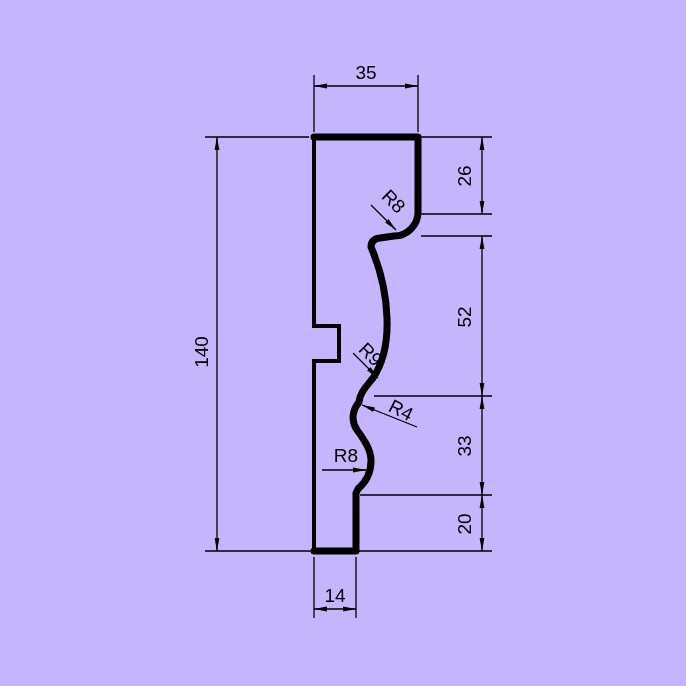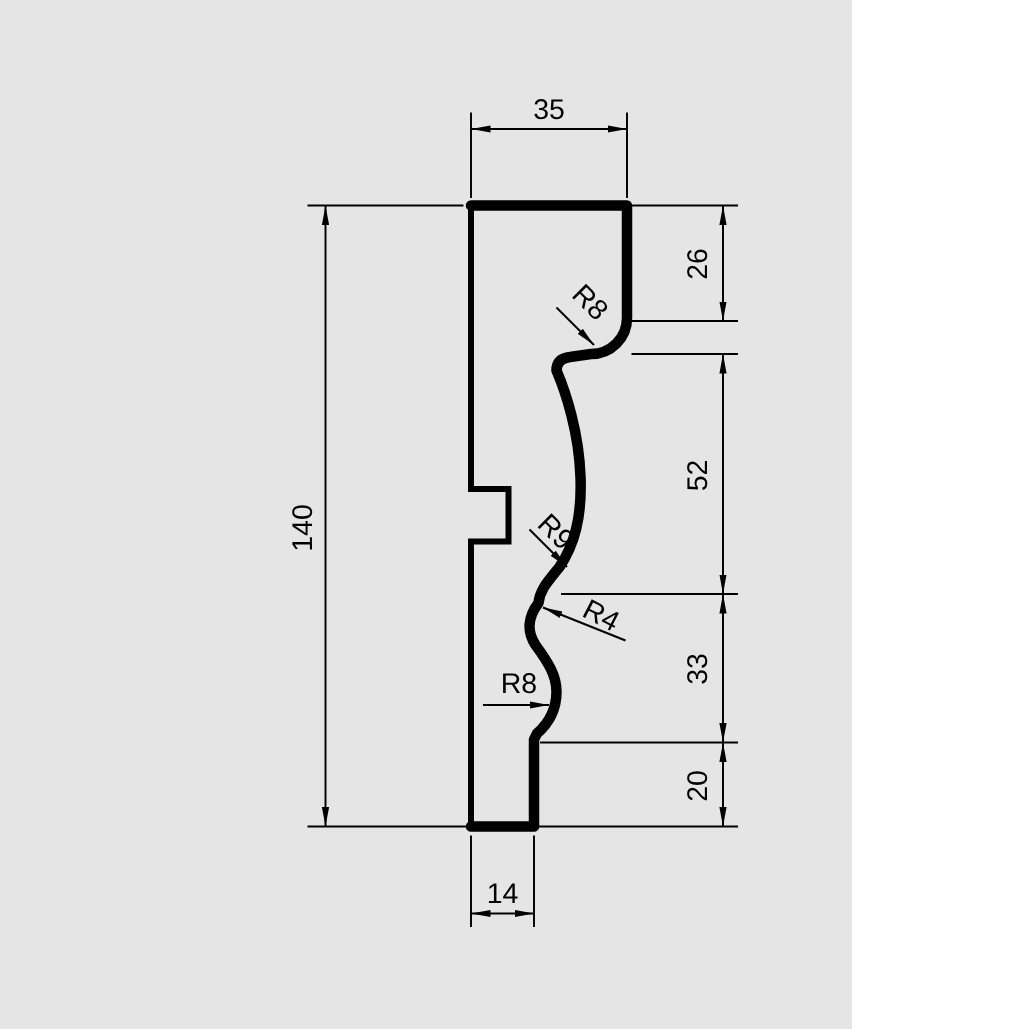--- a/index.html
+++ b/index.html
@@ -2,23 +2,23 @@
 <html><head>
 <meta charset="utf-8">
 <style>
   html, body {
     margin: 0;
     padding: 0;
     background: #ffffff;
   }
   .canvas {
     position: relative;
-    width: 568px;
+    width: 686px;
     height: 686px;
-    background: #e5e5e5;
+    background: #c4b5fd;
     overflow: hidden;
   }
   svg {
     display: block;
   }
   .dim-text {
     font-family: "Liberation Sans", "DejaVu Sans", sans-serif;
     font-size: 19px;
     fill: #000000;
   }

